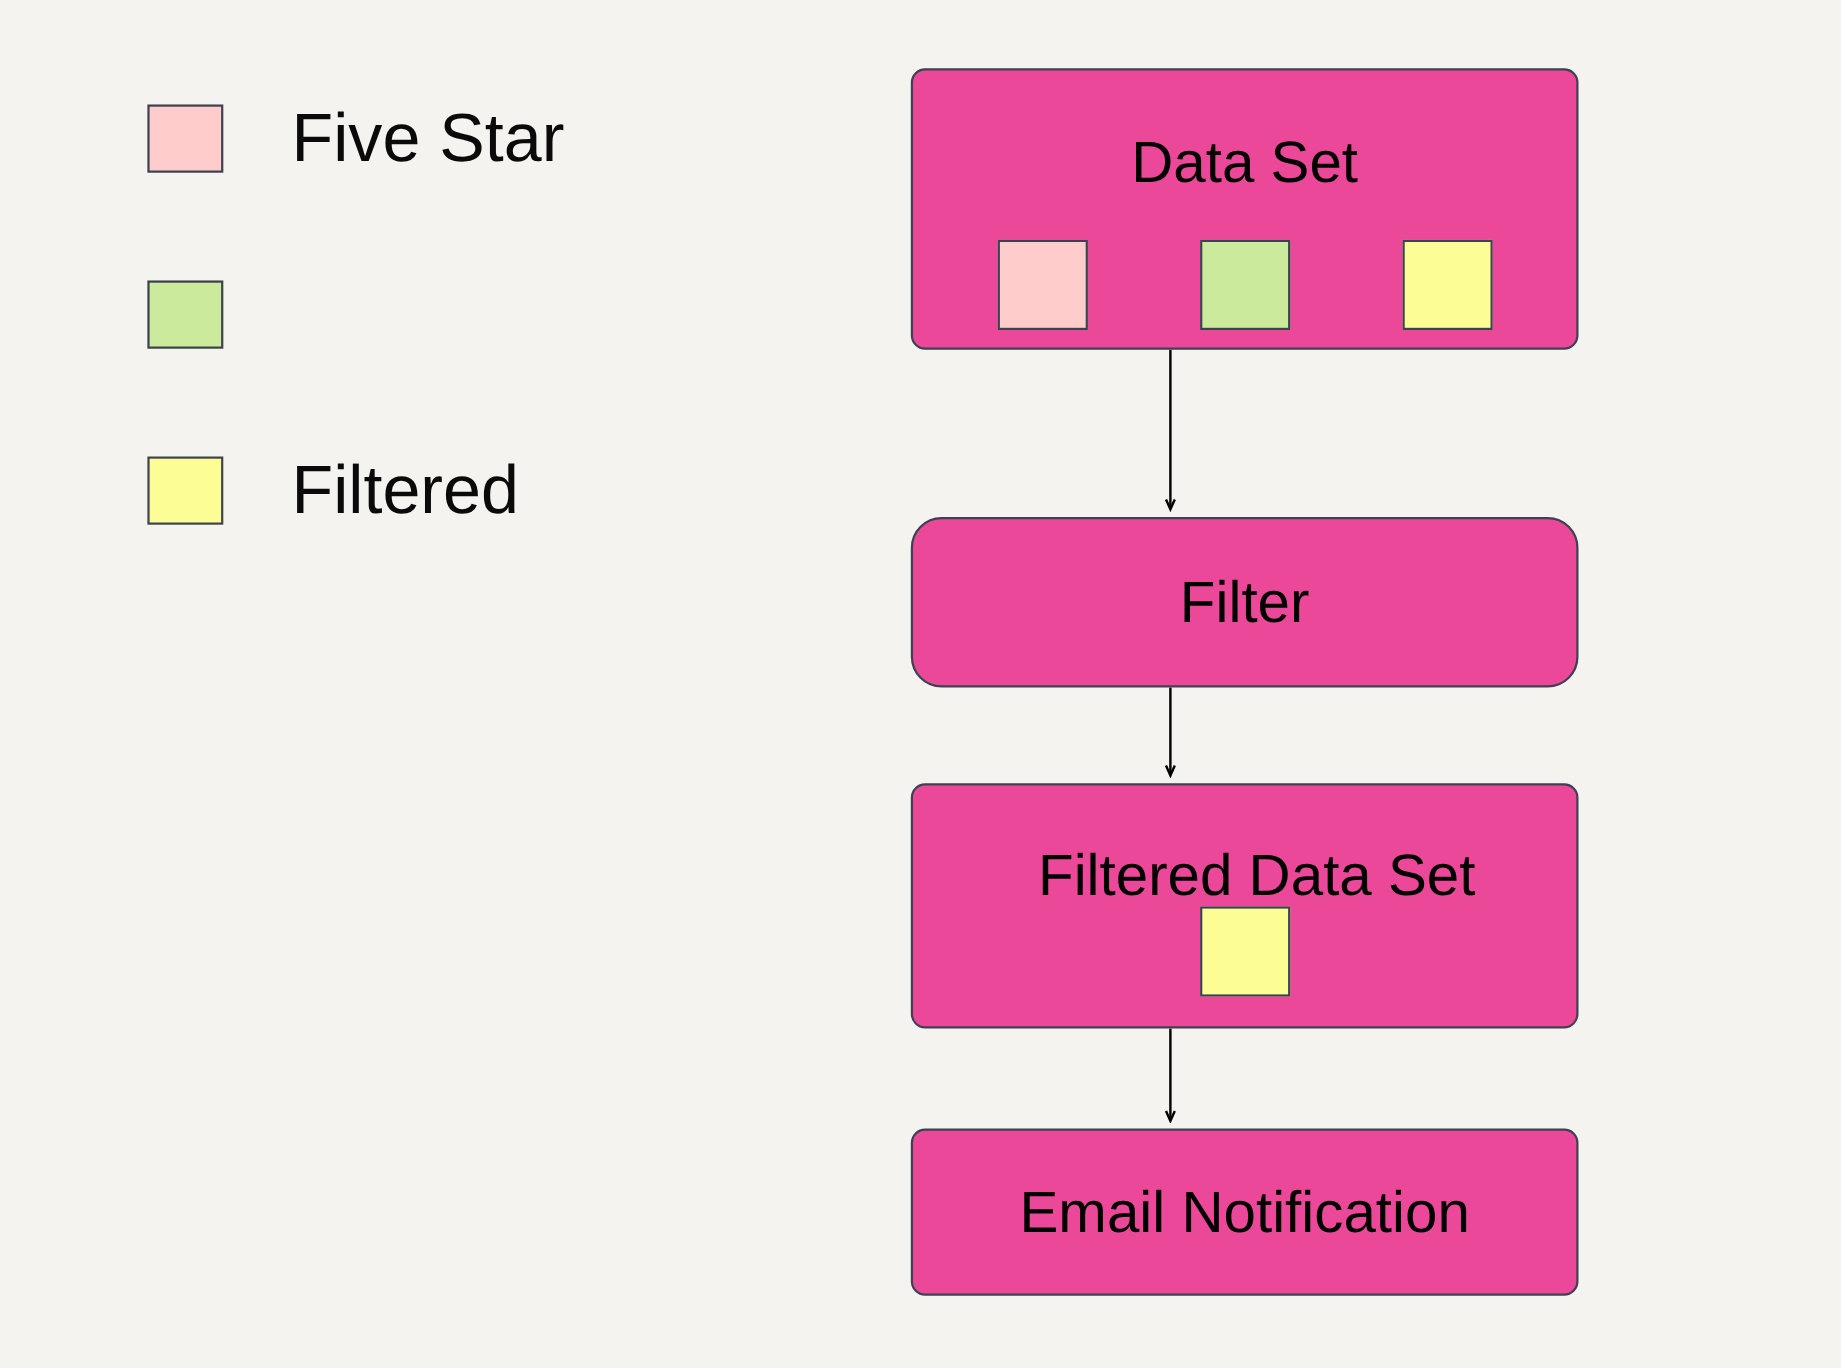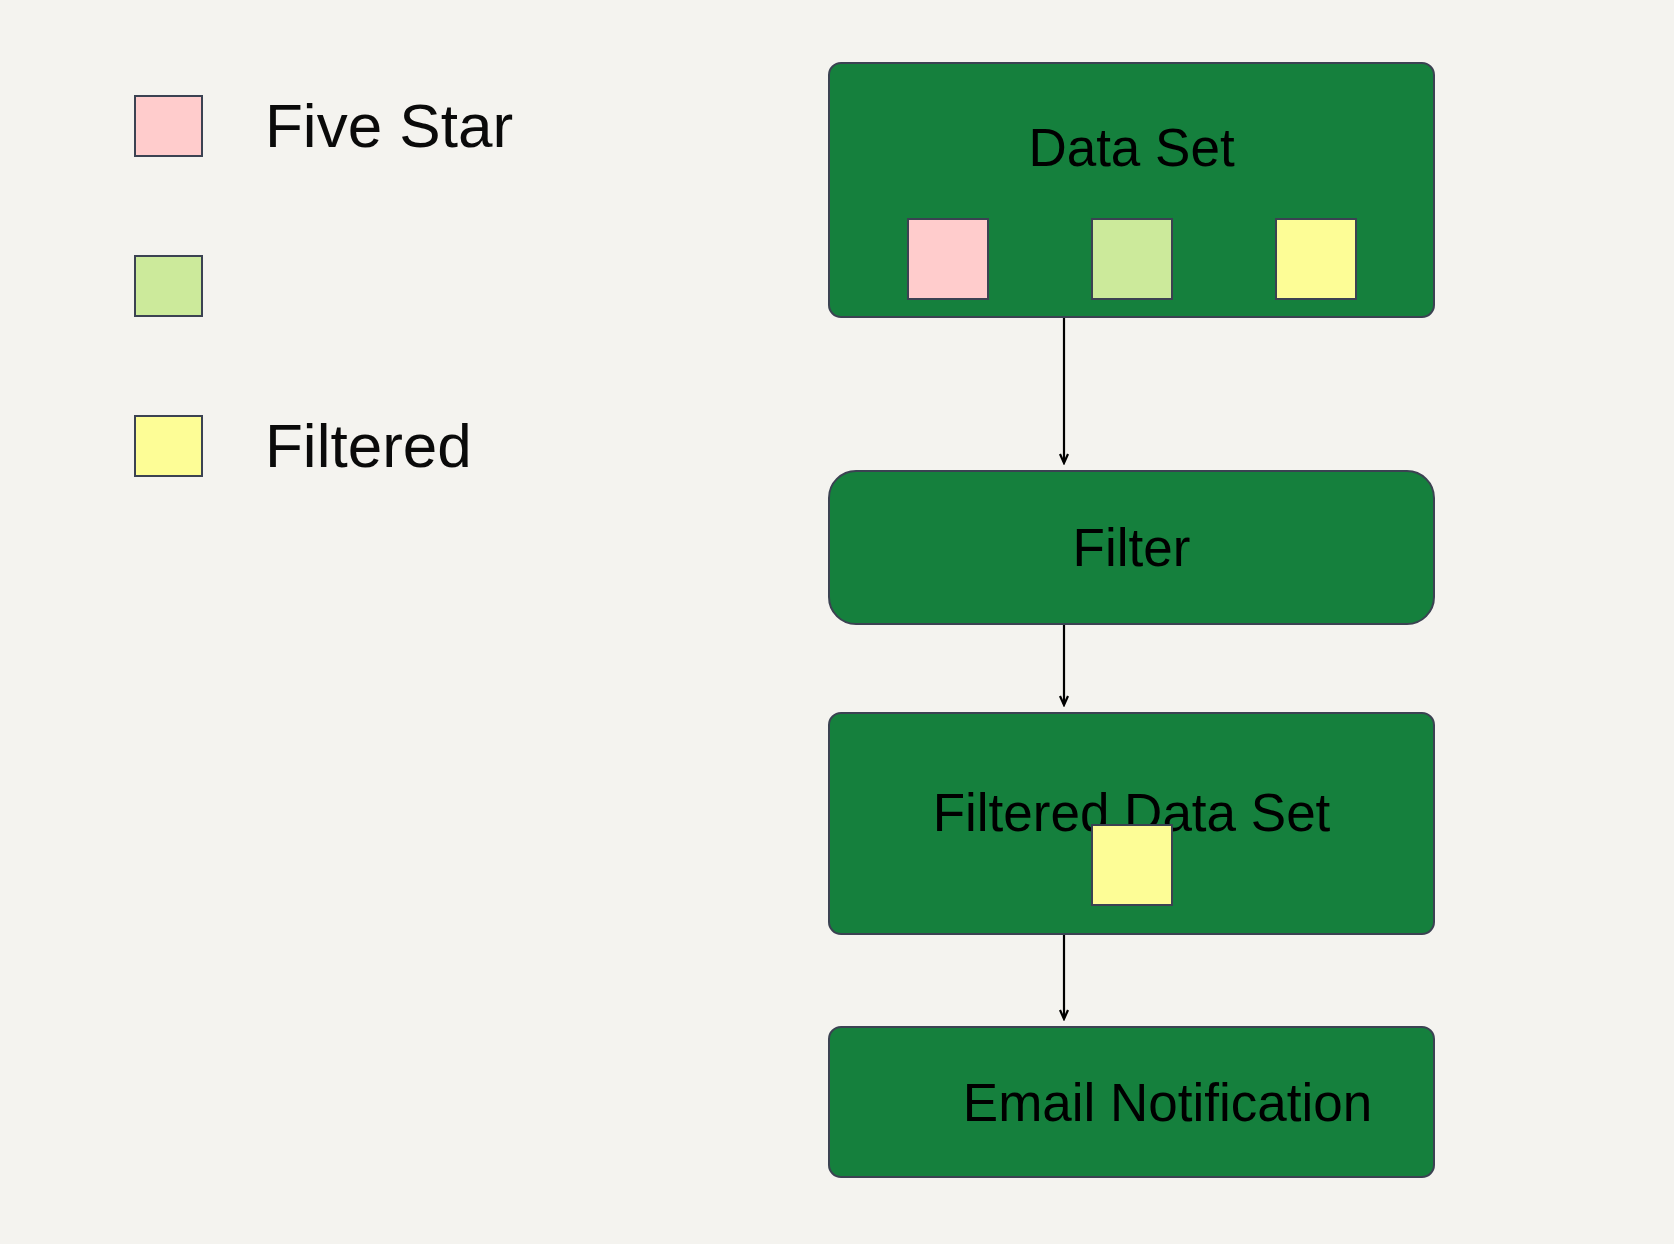--- a/index.html
+++ b/index.html
@@ -57,21 +57,21 @@
     position: absolute;
     left: 828px;
     top: 0;
     width: 607px;
     height: 1244px;
   }
   .node {
     position: absolute;
     left: 0;
     width: 603px;
-    background: #15803d;
+    background: #ec4899;
     border: 2px solid #3b4252;
     border-radius: 13px;
     box-sizing: content-box;
   }
   .node-title {
     position: absolute;
     left: 0;
     width: 100%;
     text-align: center;
     font-size: 53px;
@@ -95,25 +95,25 @@
 
   
   #node-dataset        { top: 62px;   height: 252px; }
   #node-dataset .node-title    { top: 57px; }
   #node-dataset .node-swatches { top: 154px; gap: 102px; }
 
   #node-filter         { top: 470px;  height: 151px; border-radius: 28px; }
   #node-filter .node-title     { top: 49px; }
 
   #node-filtered       { top: 712px;  height: 219px; }
-  #node-filtered .node-title   { top: 72px; }
+  #node-filtered .node-title   { top: 56px; padding-left: 11px; }
   #node-filtered .node-swatches{ top: 110px; }
 
   #node-email          { top: 1026px; height: 148px; }
-  #node-email .node-title      { top: 48px; padding-left: 36px; }
+  #node-email .node-title      { top: 48px; }
 
   
   .arrow-svg {
     position: absolute;
     left: 0;
     top: 0;
     width: 607px;
     height: 1244px;
     pointer-events: none;
   }

